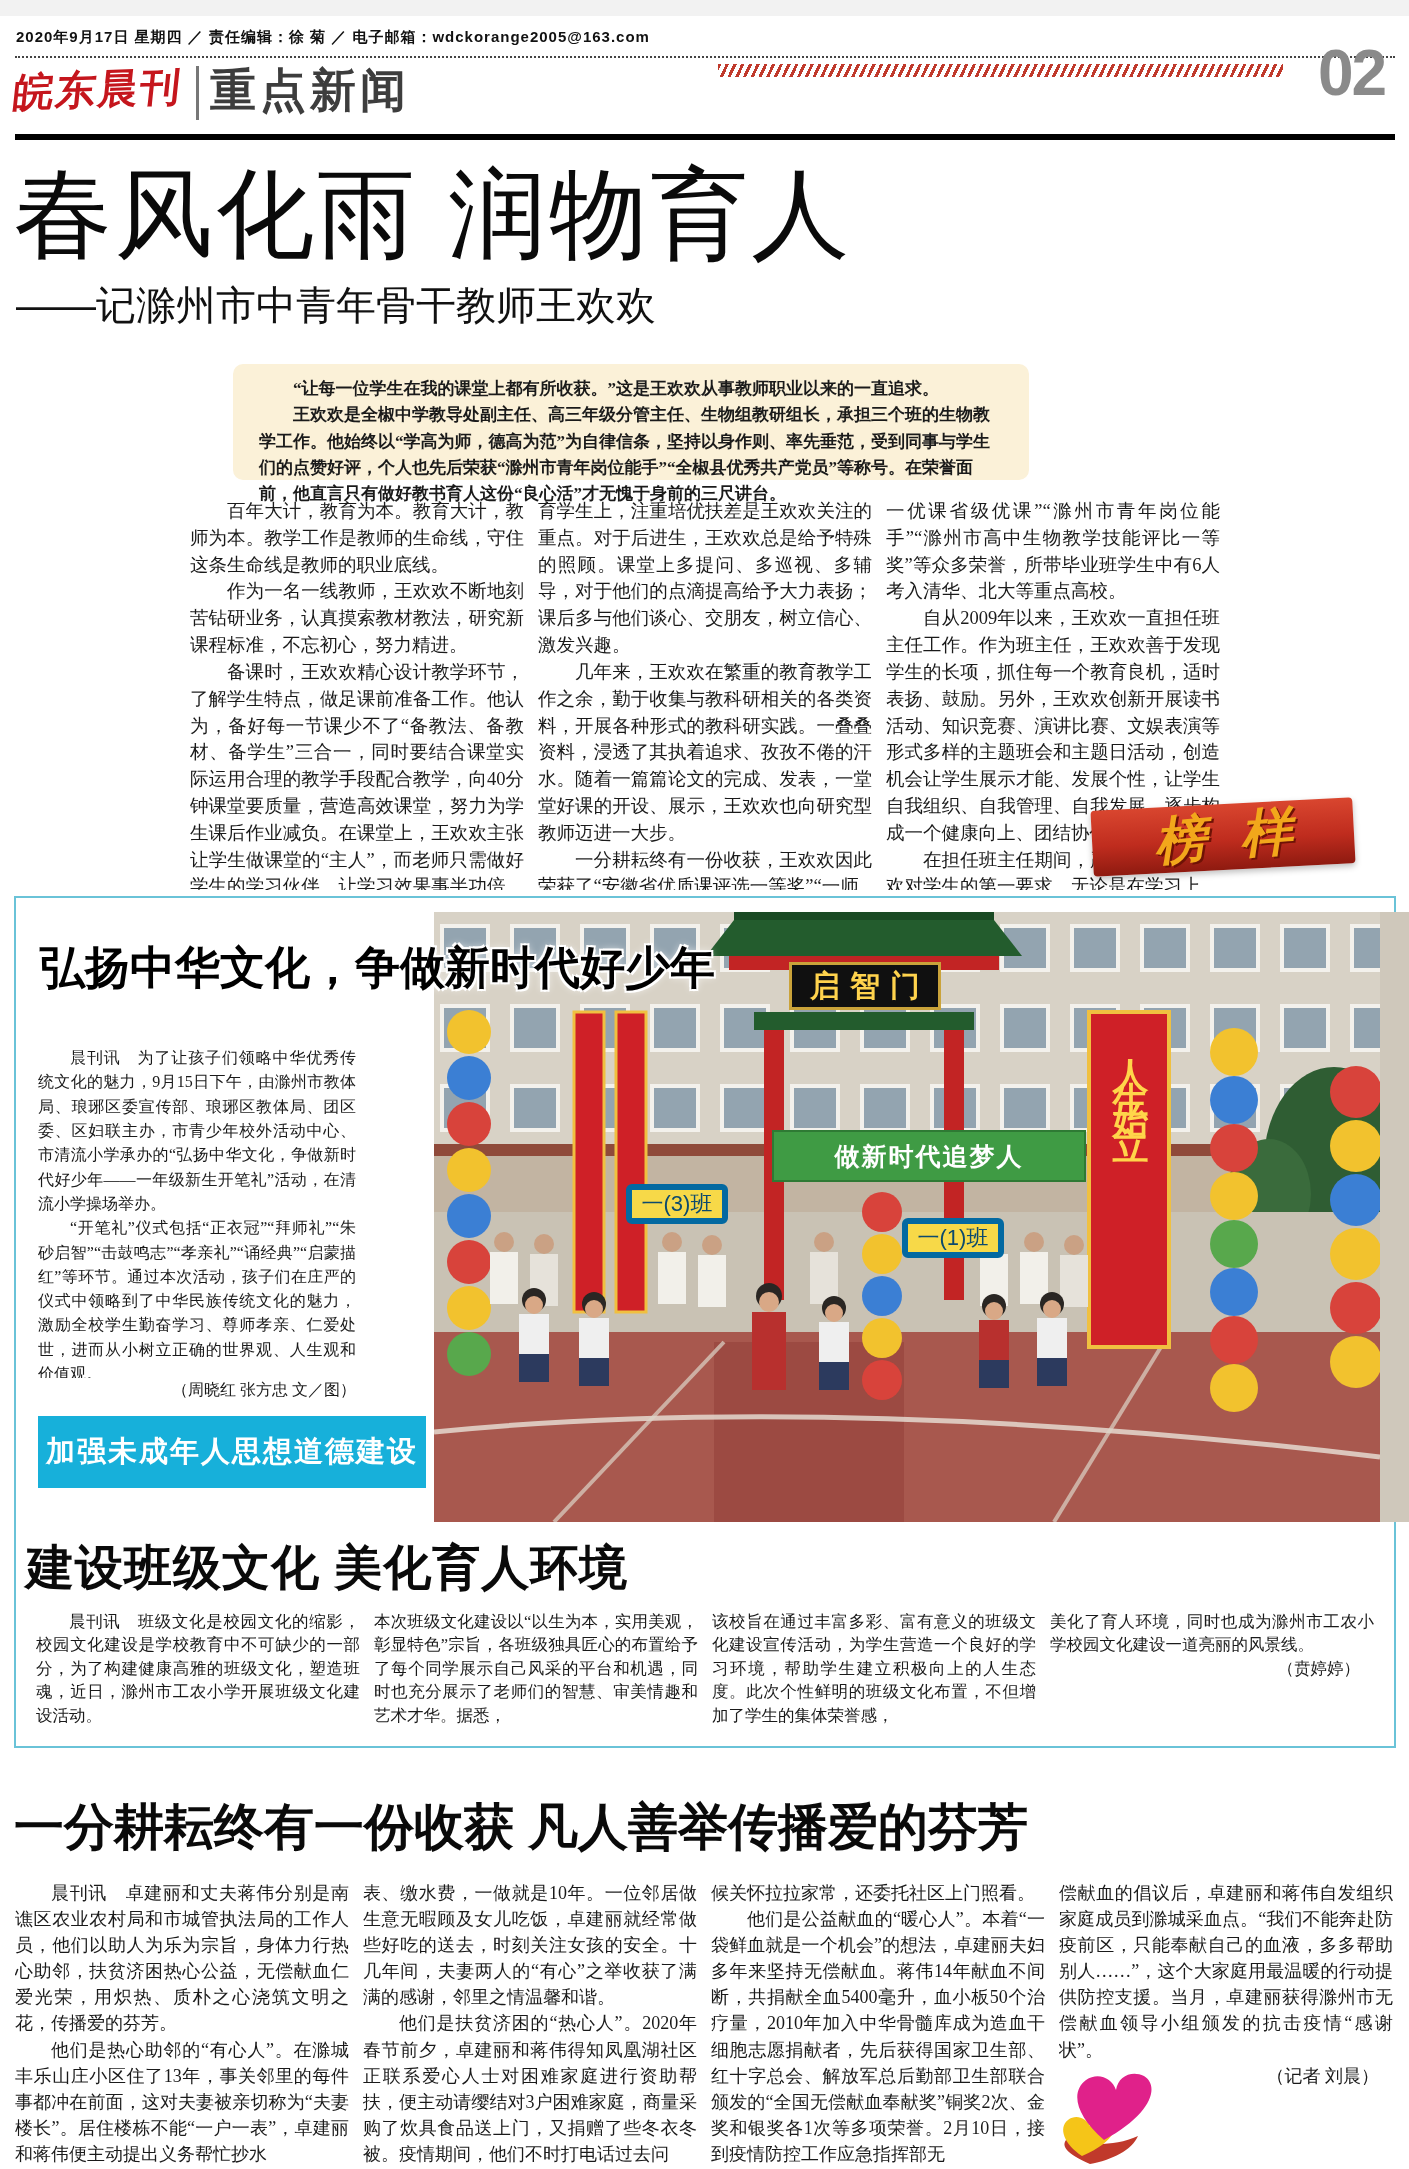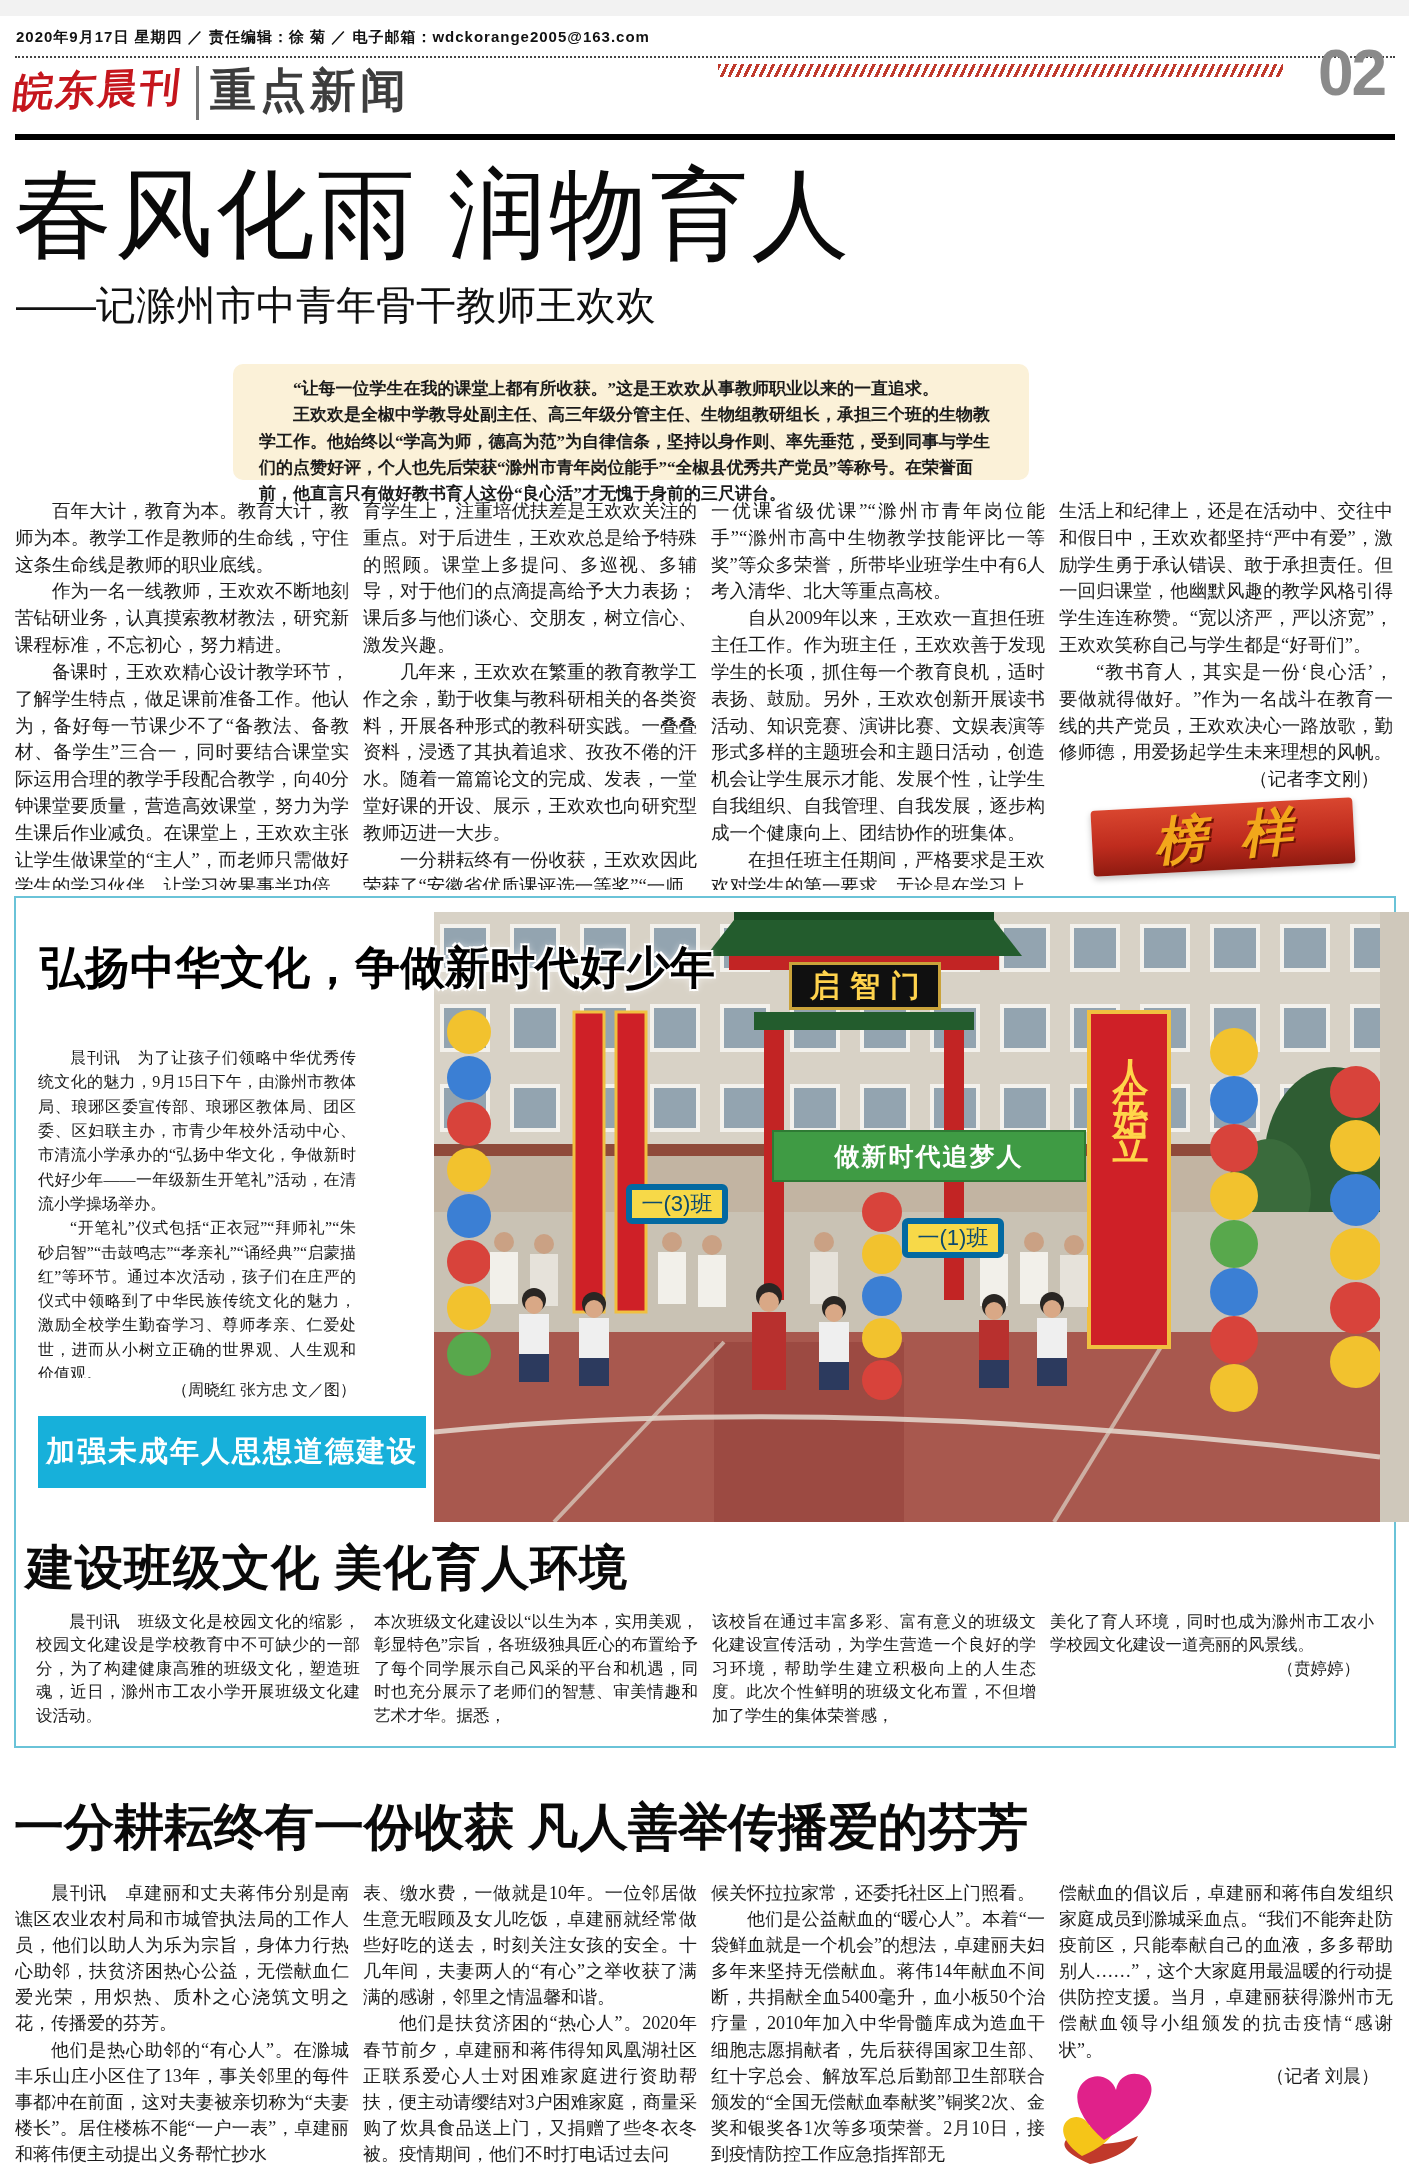--- a/index.html
+++ b/index.html
@@ -28,21 +28,21 @@
   
   .lead-headline{left:14px;top:134px;font-family:"Liberation Sans",sans-serif;font-size:98px;font-weight:400;color:var(--headline-black);letter-spacing:3px;white-space:nowrap;}
   .lead-subtitle{left:16px;top:262px;font-family:"Liberation Sans",sans-serif;font-size:40px;font-weight:500;color:#111;}
   .quote-box{left:233px;top:348px;width:796px;height:116px;background:var(--quote-box-bg);border-radius:10px;
       padding:12px 26px;box-sizing:border-box;font-size:17px;line-height:1.55;font-weight:bold;}
   .quote-box p{margin:0;text-indent:2em;}
   .cols{display:flex;gap:14px;}
   .col{width:334px;font-size:18.5px;line-height:1.45;text-align:justify;overflow:hidden;}
   .col p{margin:0;text-indent:2em;}
   .col.flush p:first-child{text-indent:0;}
-  .lead-cols{left:15px;top:482px;width:1380px;height:392px;}
+  .lead-cols{left:15px;top:482px;width:1380px;height:392px;justify-content:center;}
   .lead-cols .col{height:392px;}
   .byline{text-align:right;text-indent:0 !important;padding-right:14px;}
 
   
   .rolemodel-ribbon{left:1092px;top:788px;width:262px;height:66px;transform:rotate(-3deg);
       background:linear-gradient(180deg,#d9462f 0%,var(--ribbon-red) 55%,#8e1a10 100%);
       border-radius:4px;box-shadow:0 3px 6px rgba(0,0,0,.25);display:flex;align-items:center;justify-content:center;}
   .ribbon-label{font-family:"Liberation Serif",serif;font-style:italic;font-weight:900;font-size:52px;
       color:var(--ribbon-gold);letter-spacing:34px;text-indent:34px;text-shadow:2px 2px 0 #6e1206;transform:rotate(-2deg);}
 
@@ -112,24 +112,20 @@
     <div class="col flush">
         <p>育学生上，注重培优扶差是王欢欢关注的重点。对于后进生，王欢欢总是给予特殊的照顾。课堂上多提问、多巡视、多辅导，对于他们的点滴提高给予大力表扬；课后多与他们谈心、交朋友，树立信心、激发兴趣。</p>
         <p>几年来，王欢欢在繁重的教育教学工作之余，勤于收集与教科研相关的各类资料，开展各种形式的教科研实践。一叠叠资料，浸透了其执着追求、孜孜不倦的汗水。随着一篇篇论文的完成、发表，一堂堂好课的开设、展示，王欢欢也向研究型教师迈进一大步。</p>
         <p>一分耕耘终有一份收获，王欢欢因此荣获了“安徽省优质课评选一等奖”“一师</p>
       </div>
     <div class="col flush">
         <p>一优课省级优课”“滁州市青年岗位能手”“滁州市高中生物教学技能评比一等奖”等众多荣誉，所带毕业班学生中有6人考入清华、北大等重点高校。</p>
         <p>自从2009年以来，王欢欢一直担任班主任工作。作为班主任，王欢欢善于发现学生的长项，抓住每一个教育良机，适时表扬、鼓励。另外，王欢欢创新开展读书活动、知识竞赛、演讲比赛、文娱表演等形式多样的主题班会和主题日活动，创造机会让学生展示才能、发展个性，让学生自我组织、自我管理、自我发展，逐步构成一个健康向上、团结协作的班集体。</p>
         <p>在担任班主任期间，严格要求是王欢欢对学生的第一要求。无论是在学习上、</p>
       </div>
-    <div class="col flush">
-      <span><p>生活上和纪律上，还是在活动中、交往中和假日中，王欢欢都坚持“严中有爱”，激励学生勇于承认错误、敢于承担责任。但一回归课堂，他幽默风趣的教学风格引得学生连连称赞。“宽以济严，严以济宽”，王欢欢笑称自己与学生都是“好哥们”。</p><p>“教书育人，其实是一份‘良心活’，要做就得做好。”作为一名战斗在教育一线的共产党员，王欢欢决心一路放歌，勤修师德，用爱扬起学生未来理想的风帆。</p></span>
-      <p class="byline">（记者李文刚）</p>
-    </div>
   </div>
 
   <div class="abs rolemodel-ribbon">
     <span class="ribbon-label">榜样</span>
   </div>
 
   <div class="abs feature-box">
 
     <div class="feature-photo">
       <svg width="946" height="610" viewBox="0 0 946 610">

